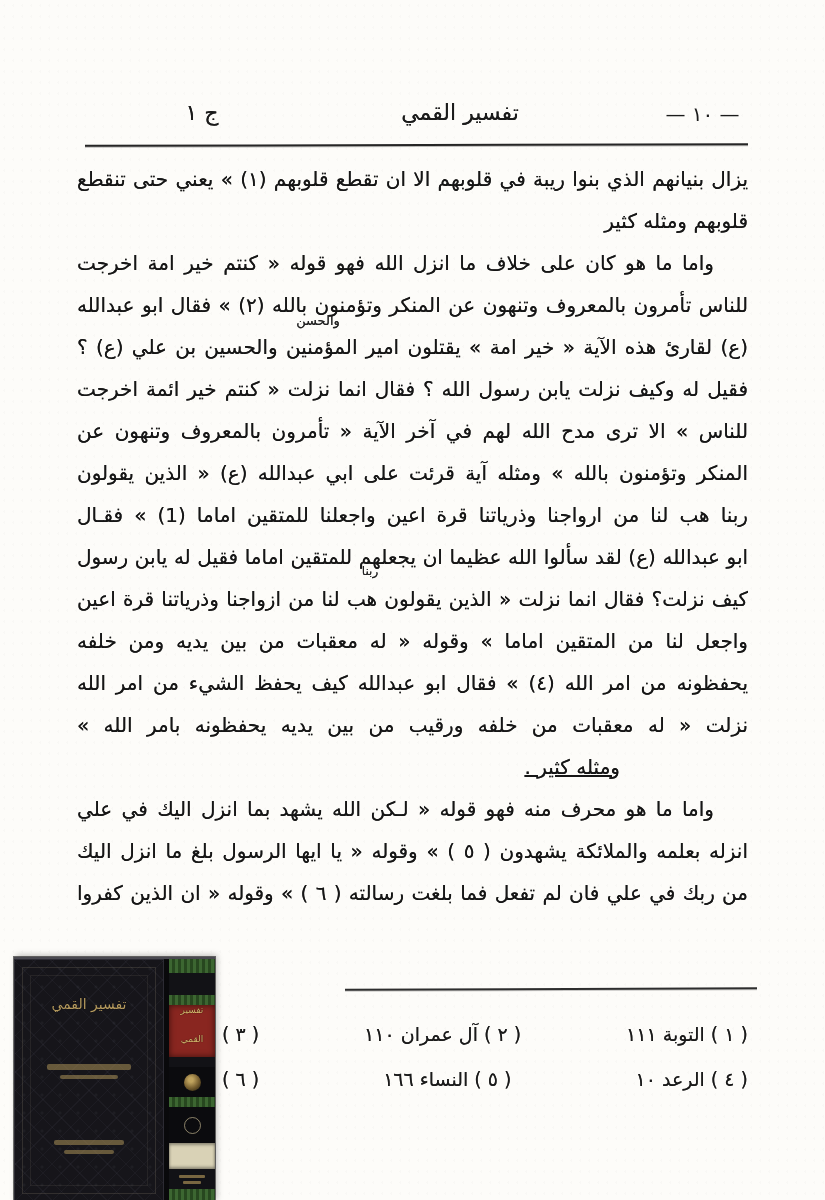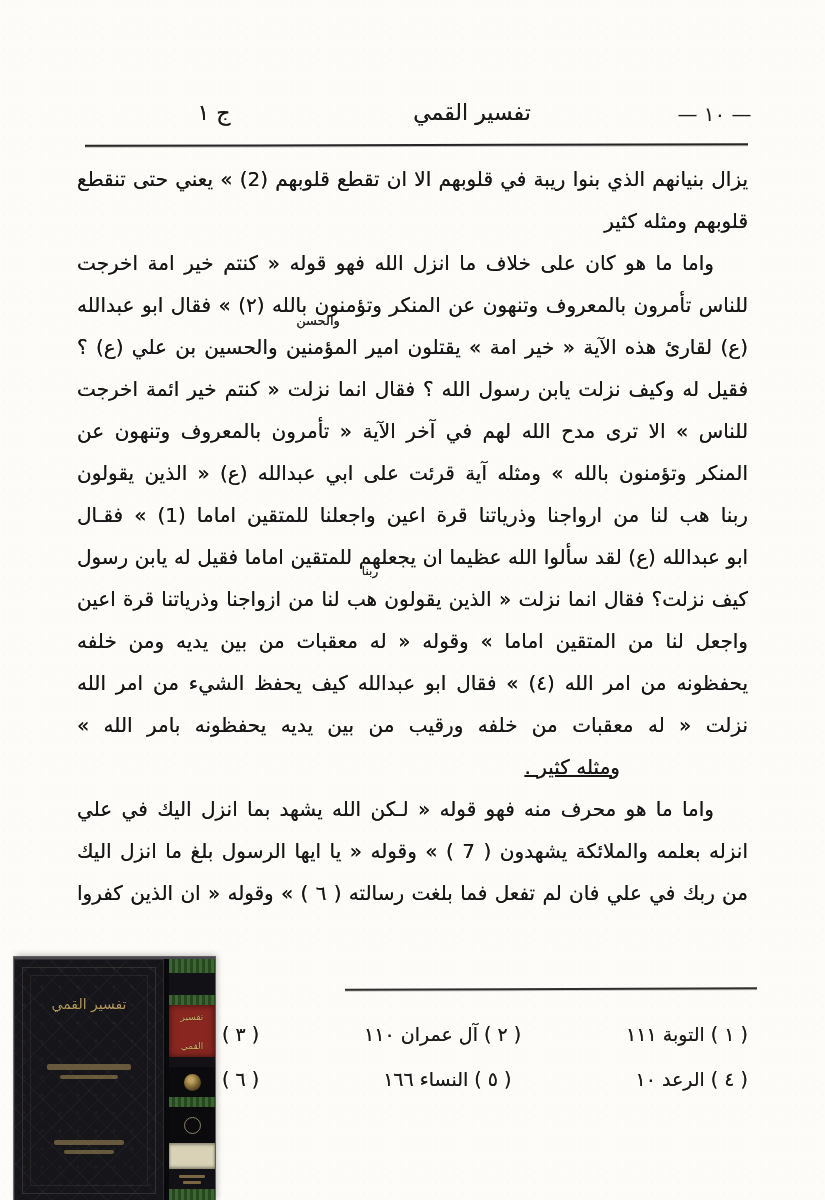--- a/index.html
+++ b/index.html
@@ -1,20 +1,20 @@
 <!DOCTYPE html>
 <html lang="ar"><head>
 <meta charset="utf-8">
 <style>
   html,body{margin:0;padding:0;}
   body{width:825px;height:1200px;background:#ffffff;font-family:"DejaVu Sans",sans-serif;}
   .page{position:relative;width:825px;height:1200px;background:#fdfcf9;overflow:hidden;
         background-image:radial-gradient(rgba(0,0,0,.015) 1px,transparent 1px);background-size:9px 11px;}
   
-  .hdr{position:absolute;top:100px;left:12px;right:0;height:36px;color:#1b1b1b;direction:rtl;}
+  .hdr{position:absolute;top:100px;left:0;right:0;height:36px;color:#1b1b1b;direction:rtl;}
   .hdr .pageno{position:absolute;left:655px;width:95px;top:2px;font-size:20px;text-align:center;letter-spacing:1px;}
   .hdr .title{position:absolute;left:400px;width:120px;top:0;font-size:22px;text-align:center;text-shadow:0 0 .5px rgba(0,0,0,.8);}
   .hdr .vol{position:absolute;left:172px;width:60px;top:0;font-size:22px;text-align:center;text-shadow:0 0 .5px rgba(0,0,0,.8);}
   .hdr-rule{position:absolute;top:144px;left:85px;width:663px;height:2px;background:#262626;transform:rotate(-.15deg);box-shadow:0 1px 0 rgba(0,0,0,.25);}
   
   .bodytext{position:absolute;top:158px;left:77px;width:671px;direction:rtl;color:#161616;
             font-size:20px;text-shadow:0 0 .5px rgba(0,0,0,.75);}
   .line{height:42px;line-height:42px;overflow:hidden;text-align:justify;text-align-last:justify;}
   .line.short{text-align:right;text-align-last:right;}
   .line.indent{padding-right:34px;}
@@ -43,21 +43,21 @@
                text-shadow:0 0 1px rgba(0,0,0,.9);direction:rtl;}
   .gbar{position:absolute;left:50%;transform:translateX(-50%);background:rgba(172,146,88,.55);border-radius:2px;filter:blur(.3px);}
   .gbar.b1{top:104px;width:84px;height:6px;}
   .gbar.b2{top:115px;width:58px;height:4px;}
   .gbar.b3{top:180px;width:70px;height:5px;}
   .gbar.b4{top:190px;width:50px;height:4px;}
   .spine{width:46px;display:flex;flex-direction:column;background:#0d0d10;border-left:5px solid #09090b;box-shadow:inset 2px 0 2px rgba(255,255,255,.06);}
   .sp{flex:0 0 auto;position:relative;}
   .sp.green{background:repeating-linear-gradient(90deg,#3c6631 0 3px,#27471f 3px 6px);}
   .sp.dark{background:#121216;}
-  .sp.red{background:#892620;display:flex;flex-direction:column;align-items:center;justify-content:center;gap:19px;
+  .sp.red{background:#892620;display:flex;flex-direction:column;align-items:center;gap:19px;
           box-shadow:inset 0 0 6px rgba(0,0,0,.6);}
   .sp.red .sp-t{color:#d8b store;}
   .sp-t{color:#d8b66c;font-size:9px;line-height:10px;direction:rtl;text-shadow:0 0 1px #000;}
   .sp.black{background:#0b0b0e;display:flex;align-items:center;justify-content:center;}
   .emblem{width:17px;height:17px;border-radius:50%;background:radial-gradient(circle at 40% 35%,#c9ab62 15%,#7a6130 55%,#3a2f14 85%);opacity:.95;}
   .ring{width:15px;height:15px;border-radius:50%;border:1.5px solid rgba(205,190,150,.65);display:flex;align-items:center;justify-content:center;
         color:rgba(205,190,150,.8);font-size:8px;line-height:8px;}
   .sp.label{background:#d9d2b6;box-shadow:inset 0 2px 3px rgba(0,0,0,.35), inset 0 -2px 3px rgba(0,0,0,.35);}
   .sp.darktext{background:#121216;display:flex;flex-direction:column;align-items:center;justify-content:center;gap:3px;}
   .sbar{background:rgba(190,160,95,.6);height:3px;border-radius:1px;}
@@ -69,37 +69,37 @@
 <div class="page">
 
   <div class="hdr">
     <span class="vol">ج ١</span>
     <span class="title">تفسير القمي</span>
     <span class="pageno">— ١٠ —</span>
   </div>
   <div class="hdr-rule"></div>
 
   <div class="bodytext">
-    <div class="line">يزال بنيانهم الذي بنوا ريبة في قلوبهم الا ان تقطع قلوبهم (2) » يعني حتى تنقطع</div>
+    <div class="line">يزال بنيانهم الذي بنوا ريبة في قلوبهم الا ان تقطع قلوبهم (١) » يعني حتى تنقطع</div>
     <div class="line short">قلوبهم ومثله كثير</div>
     <div class="line indent">واما ما هو كان على خلاف ما انزل الله فهو قوله « كنتم خير امة اخرجت</div>
     <div class="line">للناس تأمرون بالمعروف وتنهون عن المنكر وتؤمنون بالله (٢) » فقال ابو عبدالله</div>
     <div class="line">(ع) لقارئ هذه الآية « خير امة » يقتلون امير المؤمنين والحسين بن علي (ع) ؟</div>
     <div class="line">فقيل له وكيف نزلت يابن رسول الله ؟ فقال انما نزلت « كنتم خير ائمة اخرجت</div>
     <div class="line">للناس » الا ترى مدح الله لهم في آخر الآية « تأمرون بالمعروف وتنهون عن</div>
     <div class="line">المنكر وتؤمنون بالله » ومثله آية قرئت على ابي عبدالله (ع) « الذين يقولون</div>
     <div class="line">ربنا هب لنا من ارواجنا وذرياتنا قرة اعين واجعلنا للمتقين اماما (1) » فقـال</div>
     <div class="line">ابو عبدالله (ع) لقد سألوا الله عظيما ان يجعلهم للمتقين اماما فقيل له يابن رسول الله</div>
     <div class="line">كيف نزلت؟ فقال انما نزلت « الذين يقولون هب لنا من ازواجنا وذرياتنا قرة اعين</div>
     <div class="line">واجعل لنا من المتقين اماما » وقوله « له معقبات من بين يديه ومن خلفه</div>
     <div class="line">يحفظونه من امر الله (٤) » فقال ابو عبدالله كيف يحفظ الشيء من امر الله</div>
     <div class="line">نزلت « له معقبات من خلفه ورقيب من بين يديه يحفظونه بامر الله »</div>
     <div class="line short indent2">ومثله كثير .</div>
     <div class="line indent">واما ما هو محرف منه فهو قوله « لـكن الله يشهد بما انزل اليك في علي</div>
-    <div class="line">انزله بعلمه والملائكة يشهدون ( 7 ) » وقوله « يا ايها الرسول بلغ ما انزل اليك</div>
+    <div class="line">انزله بعلمه والملائكة يشهدون ( ٥ ) » وقوله « يا ايها الرسول بلغ ما انزل اليك</div>
     <div class="line">من ربك في علي فان لم تفعل فما بلغت رسالته ( ٦ ) » وقوله « ان الذين كفروا</div>
   </div>
 
   <div class="annot a1">والحسن</div>
   <div class="annot a2">ربنا</div>
 
   <div class="fn-rule"></div>
 
   <div class="footnotes">
     <div class="fn-row">

